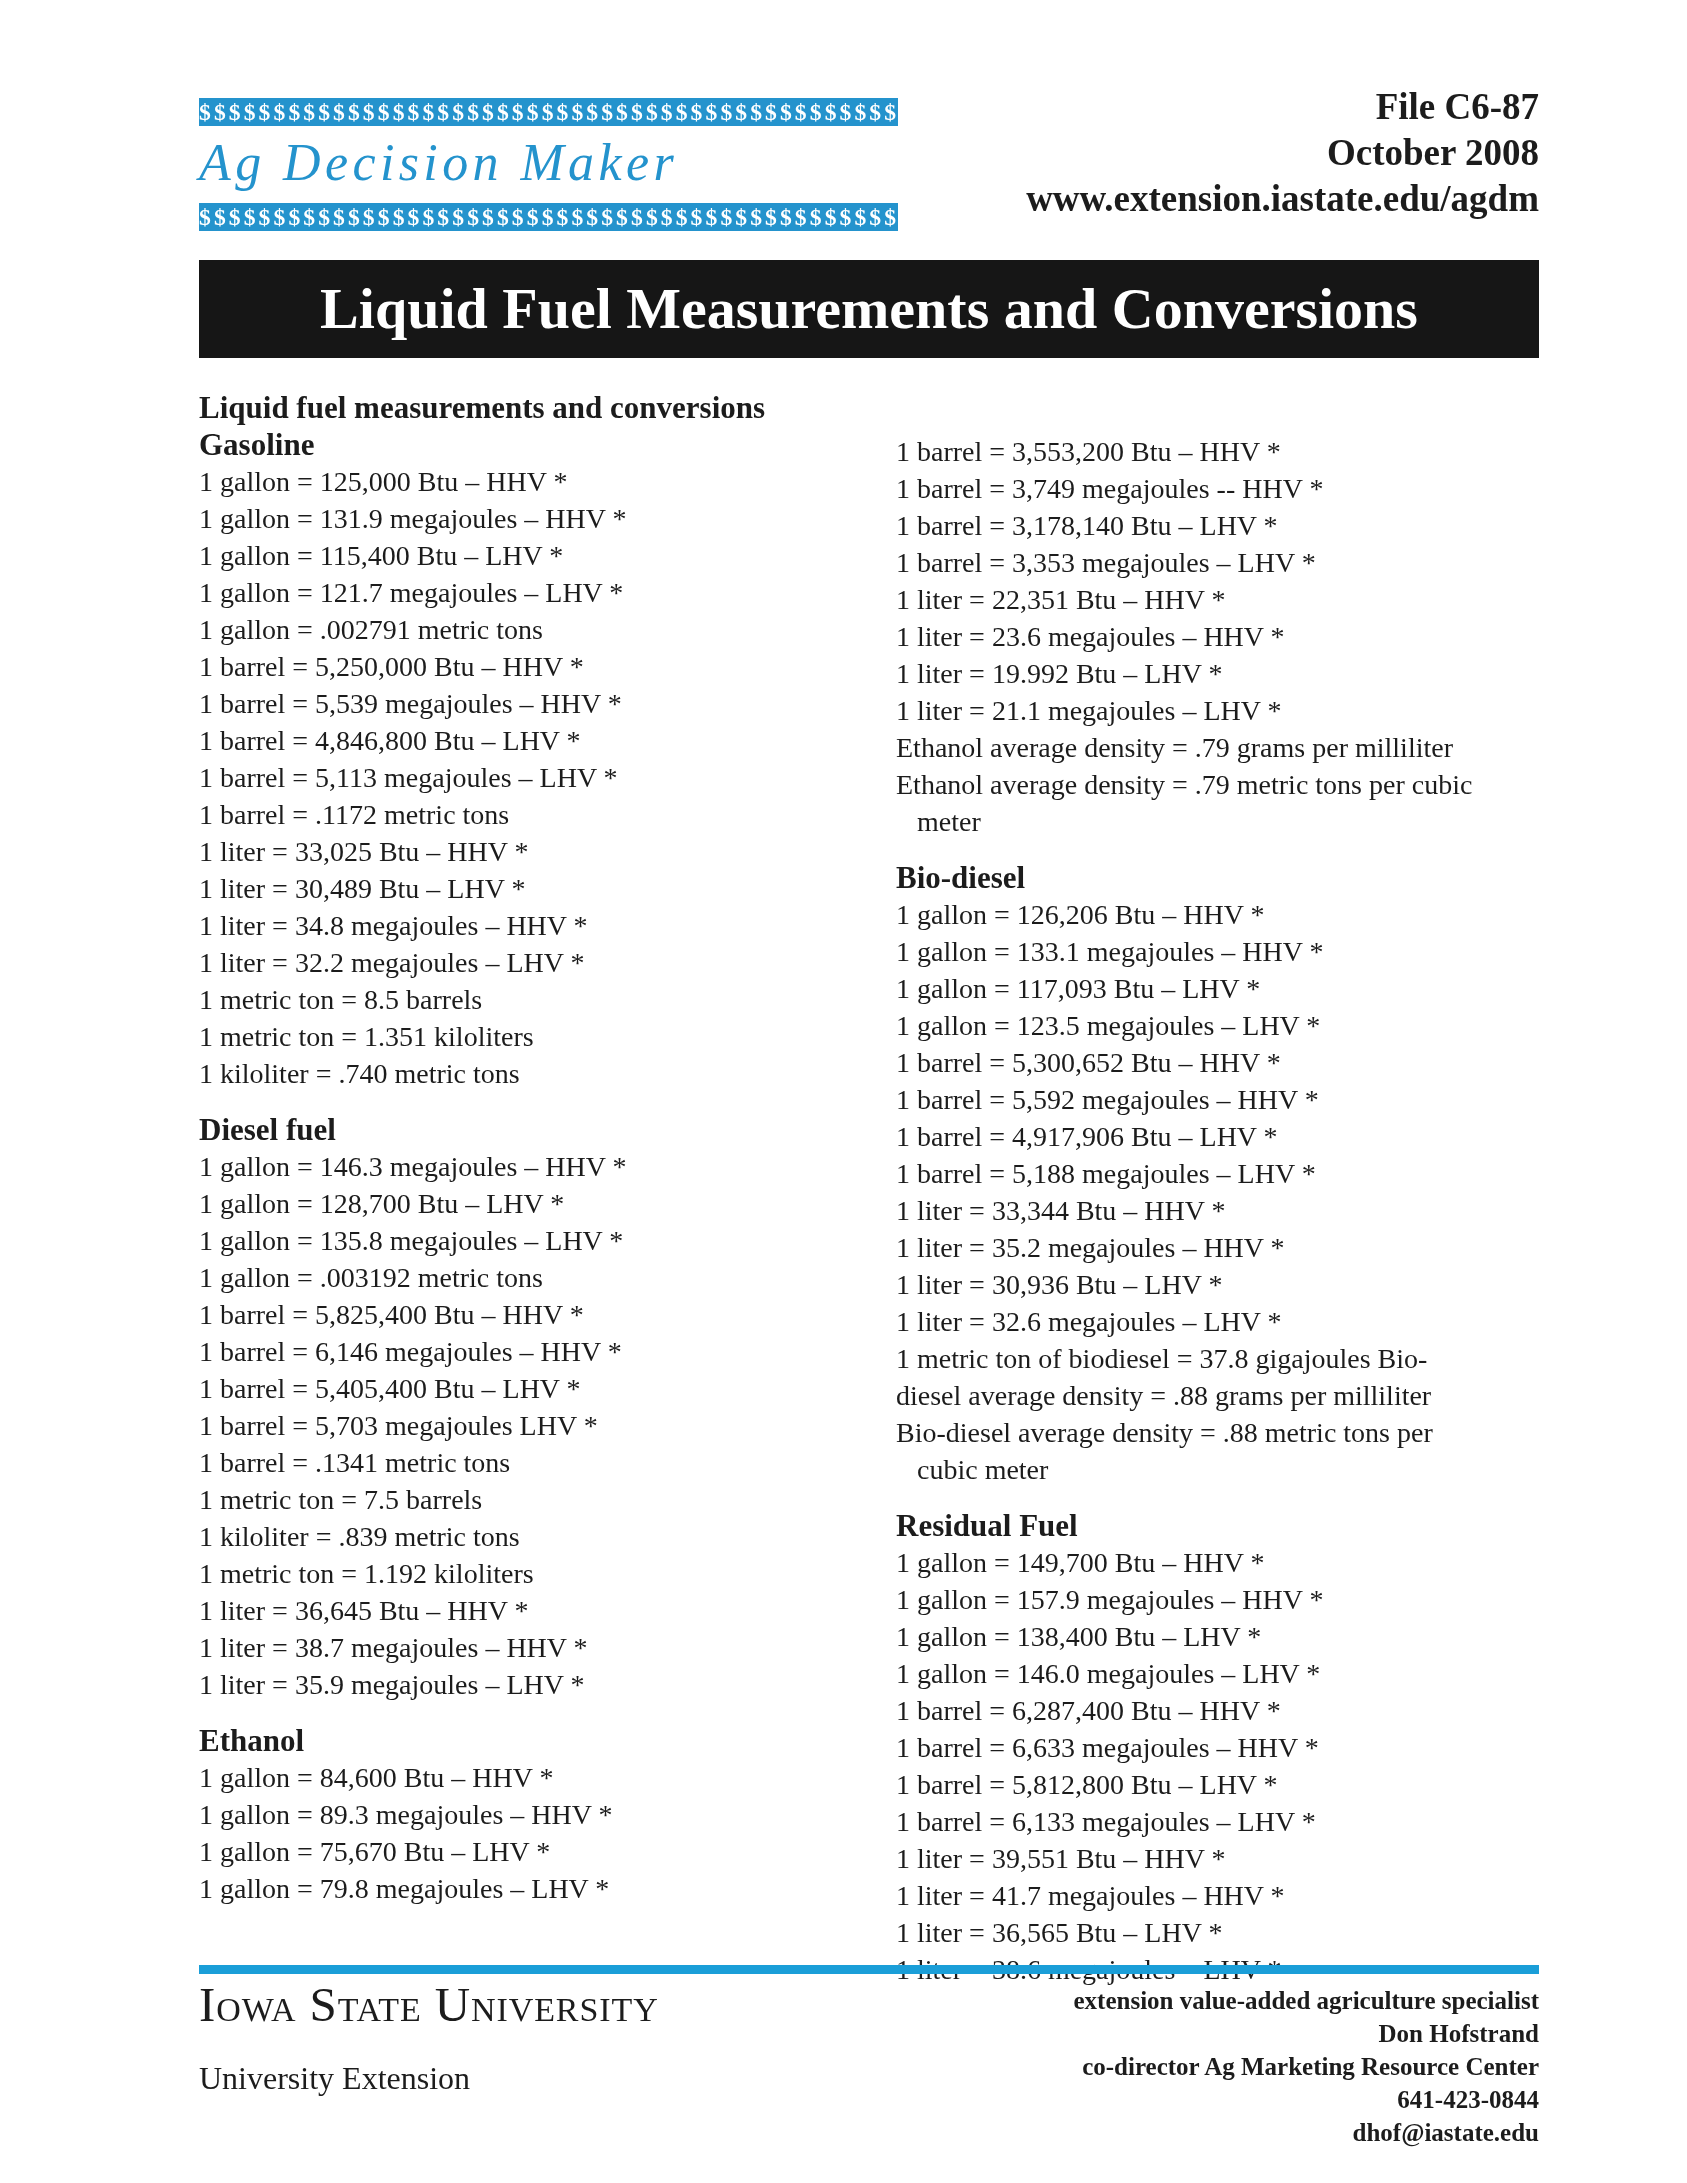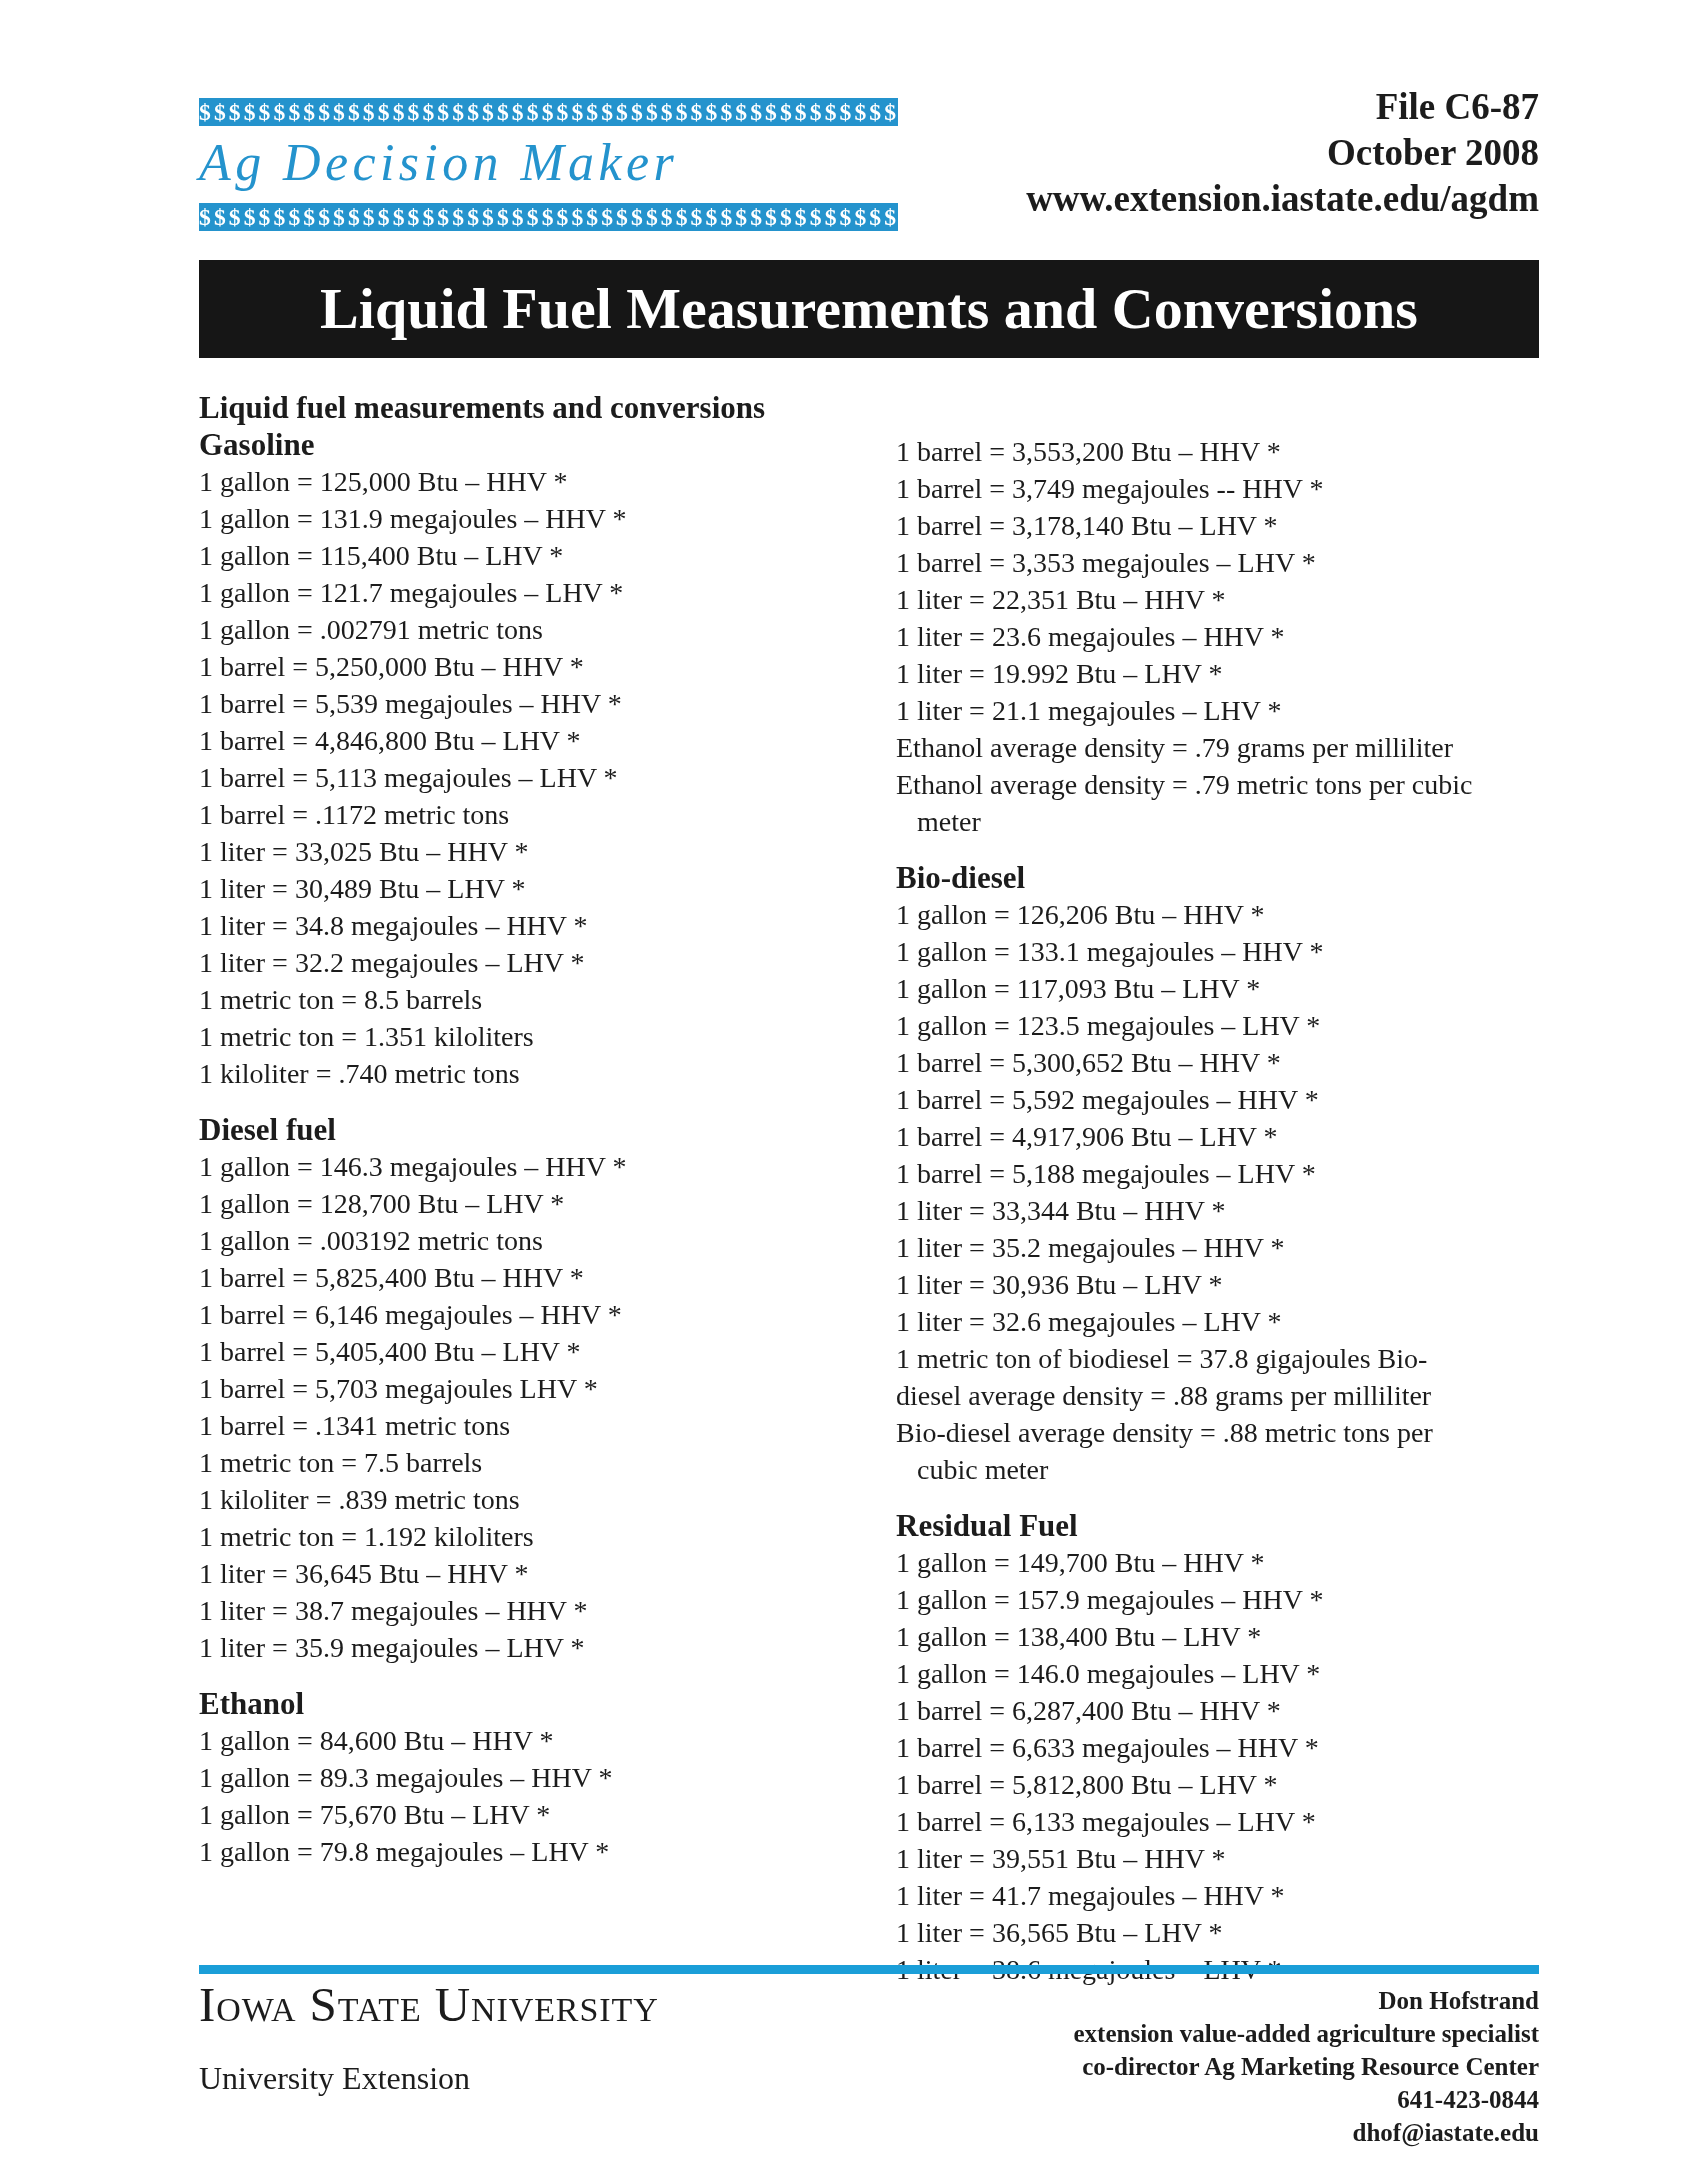--- a/index.html
+++ b/index.html
@@ -105,20 +105,21 @@
         <div class="line">1 liter = 34.8 megajoules – HHV *</div>
         <div class="line">1 liter = 32.2 megajoules – LHV *</div>
         <div class="line">1 metric ton = 8.5 barrels</div>
         <div class="line">1 metric ton = 1.351 kiloliters</div>
         <div class="line">1 kiloliter = .740 metric tons</div>
       </div>
       <div class="section">
         <div class="sec-heading">Diesel fuel</div>
         <div class="line">1 gallon = 146.3 megajoules – HHV *</div>
         <div class="line">1 gallon = 128,700 Btu – LHV *</div>
+        <div class="line">1 gallon = 135.8 megajoules – LHV *</div>
         <div class="line">1 gallon = .003192 metric tons</div>
         <div class="line">1 barrel = 5,825,400 Btu – HHV *</div>
         <div class="line">1 barrel = 6,146 megajoules – HHV *</div>
         <div class="line">1 barrel = 5,405,400 Btu – LHV *</div>
         <div class="line">1 barrel = 5,703 megajoules LHV *</div>
         <div class="line">1 barrel = .1341 metric tons</div>
         <div class="line">1 metric ton = 7.5 barrels</div>
         <div class="line">1 kiloliter = .839 metric tons</div>
         <div class="line">1 metric ton = 1.192 kiloliters</div>
         <div class="line">1 liter = 36,645 Btu – HHV *</div>
@@ -180,21 +181,21 @@
         <div class="line">1 liter = 41.7 megajoules – HHV *</div>
         <div class="line">1 liter = 36,565 Btu – LHV *</div>
         <div class="line">1 liter = 38.6 megajoules – LHV *</div>
       </div>
     </div>
 
   <div class="footer-rule"></div>
   <div class="isu-logotype">Iowa State University</div>
   <div class="isu-extension">University Extension</div>
   <div class="contact">
+    <div>extension value-added agriculture specialist</div>
     <div>Don Hofstrand</div>
-    <div>extension value-added agriculture specialist</div>
     <div>co-director Ag Marketing Resource Center</div>
     <div>641-423-0844</div>
     <div>dhof@iastate.edu</div>
   </div>
 
 </div>
 
 
 </body></html>

